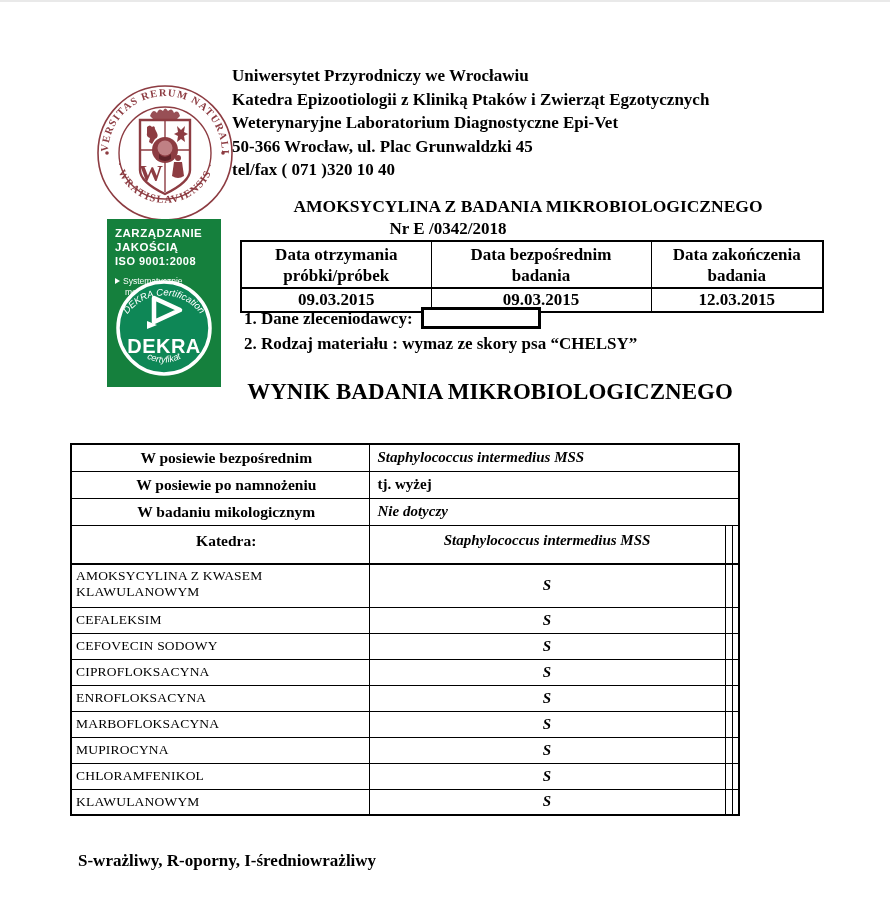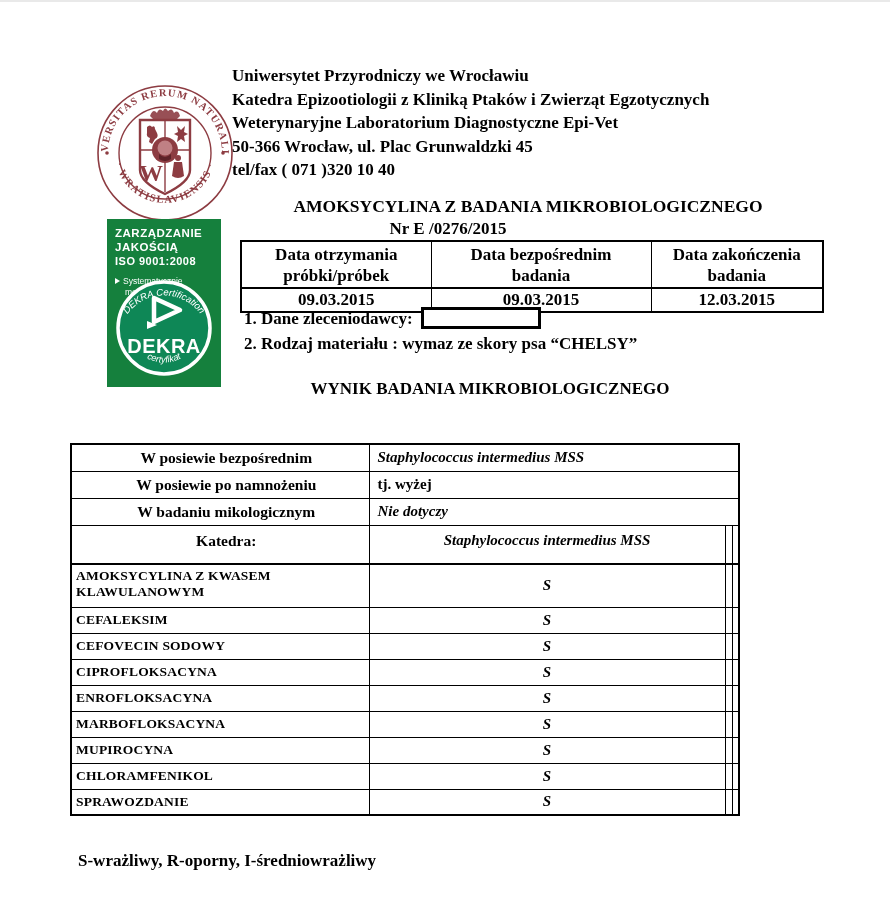--- a/index.html
+++ b/index.html
@@ -29,37 +29,37 @@
   .dates-table { position:absolute; left:240px; top:240px; width:576px; border-collapse:collapse; table-layout:fixed; }
   .dates-table { border:2px solid #000; }
   .dates-table th, .dates-table td { border:1px solid #000; text-align:center; font-weight:bold; }
   .dates-table th { font-size:17px; line-height:21px; height:47px; border-bottom:2px solid #000; }
   .dates-table td { font-size:17px; height:24px; }
 
   
   .client-block { position:absolute; left:244px; top:306px; width:600px; font-weight:bold; font-size:17px; line-height:25px; }
   .redact-box { display:inline-block; width:120px; height:22px; border:3px solid #000; background:#fff; vertical-align:-5px; margin-left:4px; }
 
-  .result-heading { position:absolute; left:240px; top:379px; width:500px; text-align:center; font-weight:bold; font-size:17px;font-family:Liberation Serif, serif; }
+  .result-heading { position:absolute; left:240px; top:379px; width:500px; text-align:center; font-weight:bold; font-size:23px;font-family:Liberation Serif, serif; }
 
   
   .res-table { position:absolute; left:70px; top:443px; width:668px; border-collapse:collapse; table-layout:fixed; border:2px solid #000; }
   .res-table td { border:1px solid #000; vertical-align:middle; }
   .res-table .c-label { width:298px; }
   .res-table .c-value { width:356px; }
   .res-table .c-n1 { width:7px; }
   .res-table .c-n2 { width:7px; }
   .res-table tr.info td { height:27px; }
   .res-table td.lab { text-align:center; font-weight:bold; font-size:15.5px;padding-left:12px; }
   .res-table td.val { text-align:left; padding-left:8px; font-size:15px; font-weight:bold; }
   .res-table td.val.it { font-style:italic; }
   .res-table tr.strain td { height:39px; border-bottom:2px solid #000; vertical-align:top; padding-top:6px; }
   .res-table tr.strain td.sval { text-align:center; font-weight:bold; font-style:italic; font-size:15px; padding-left:0; }
   .res-table tr.ab td { height:26px; }
-  .res-table tr.ab td.name { font-weight:bold; font-size:13.5px; padding-left:4px; letter-spacing:.2px; }
+  .res-table tr.ab td.name { font-weight:normal; font-size:13.5px; padding-left:4px; letter-spacing:.2px; }
   .res-table tr.ab td.res { text-align:center; font-weight:bold; font-style:italic; font-size:15px; }
   .res-table tr.ab-first td { height:43px; vertical-align:top; padding-top:3px; }
   .res-table tr.ab-first td.res { vertical-align:middle; padding-top:0; }
 
   .legend { position:absolute; left:78px; top:851px; font-weight:bold; font-size:17px; }
 </style>
 </head>
 <body>
 
 <div class="page">
@@ -134,21 +134,21 @@
   <div class="org-block">
     <div>Uniwersytet Przyrodniczy we Wrocławiu</div>
     <div>Katedra Epizootiologii z Kliniką Ptaków i Zwierząt Egzotycznych</div>
     <div>Weterynaryjne Laboratorium Diagnostyczne Epi-Vet</div>
     <div>50-366 Wrocław, ul. Plac Grunwaldzki 45</div>
     <div>tel/fax ( 071 )320 10 40</div>
   </div>
 
   <div class="title-block">
     <div>AMOKSYCYLINA Z BADANIA MIKROBIOLOGICZNEGO</div>
-    <div class="report-no">Nr E /0276/2015</div>
+    <div class="report-no">Nr E /0342/2018</div>
   </div>
 
   <table class="dates-table">
     <tbody>
         <tr>
       <th style="width:190px">
         <span>Data otrzymania</span><br>
         <span>próbki/próbek</span>
       </th>
       <th style="width:220px">
@@ -246,21 +246,21 @@
       <td></td>
           <td></td>
     </tr>
     <tr class="ab">
       <td class="name">CHLORAMFENIKOL</td>
       <td class="res">S</td>
       <td></td>
           <td></td>
     </tr>
     <tr class="ab">
-      <td class="name">SPRAWOZDANIE</td>
+      <td class="name">KLAWULANOWYM</td>
       <td class="res">S</td>
       <td></td>
           <td></td>
     </tr>
   </tbody>
     </table>
 
   <div class="legend">S-wrażliwy, R-oporny, I-średniowrażliwy</div>
 </div>
 

